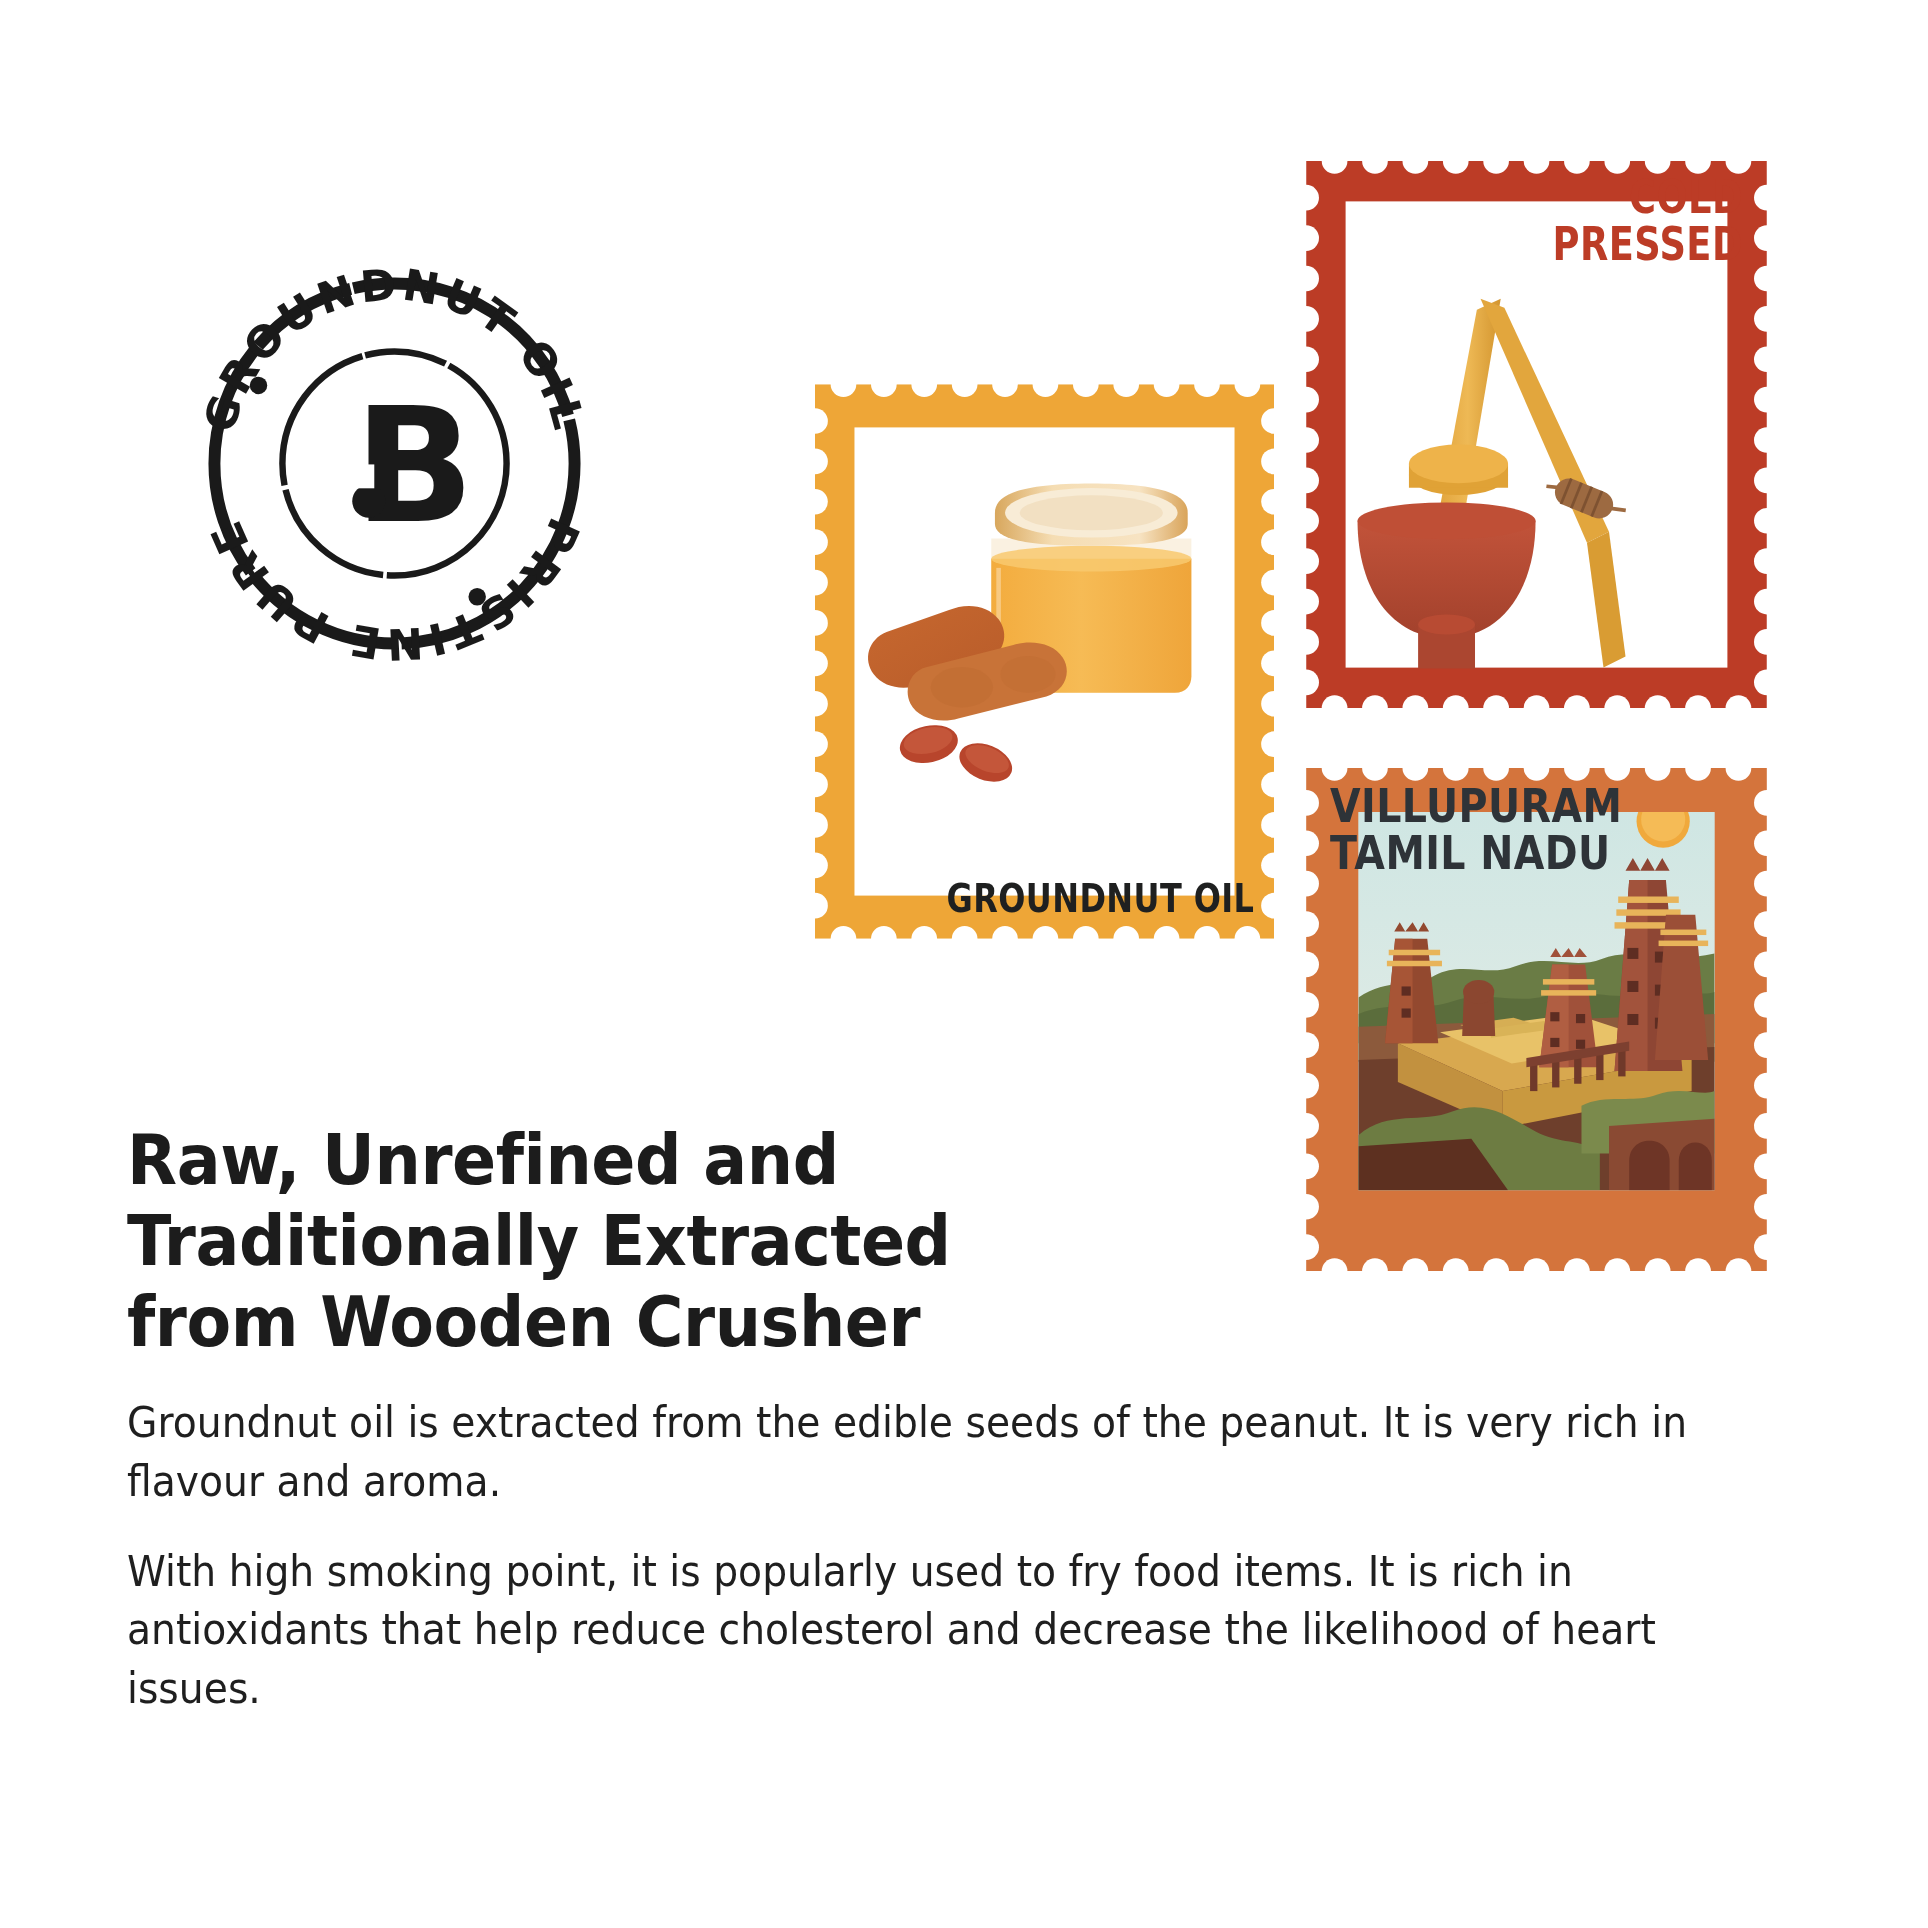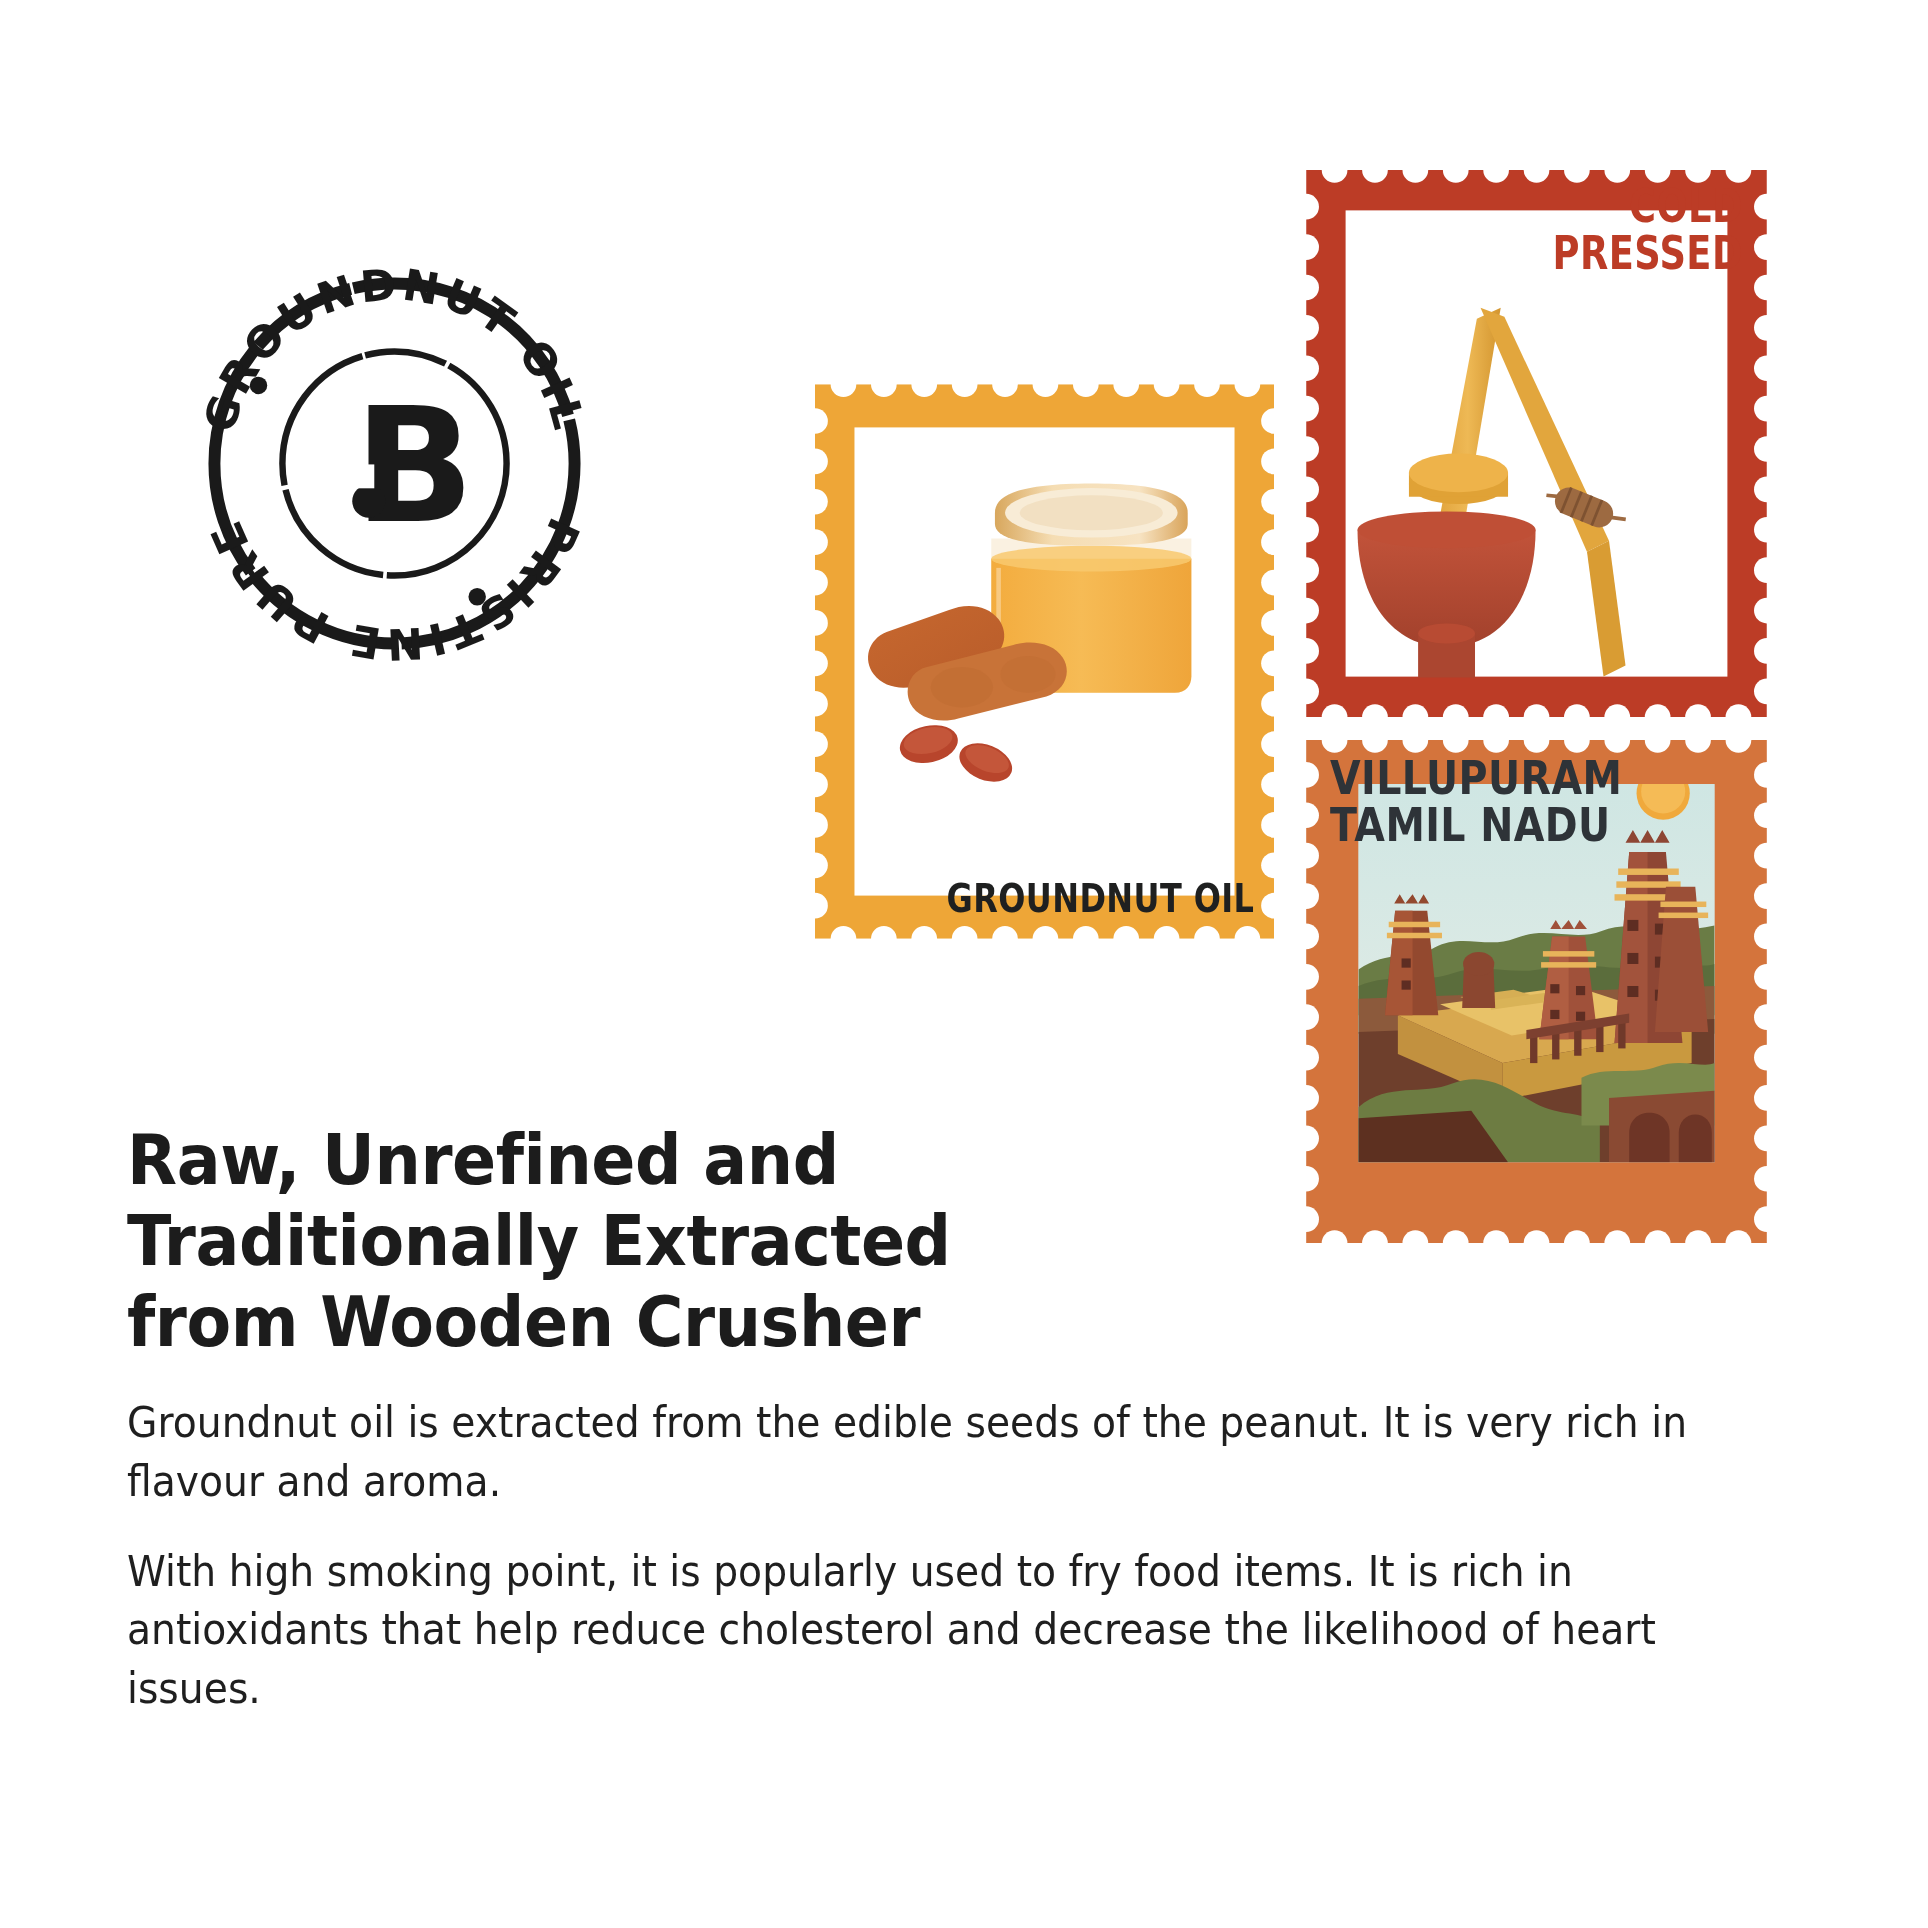--- a/index.html
+++ b/index.html
@@ -15,23 +15,23 @@
   
   .seal{position:absolute;left:174px;top:243px;width:441px;height:441px;}
   .seal svg{display:block;width:441px;height:441px;}
 
   
   .stamp{position:absolute;}
 
   
   #stamp-groundnut{left:815px;top:384px;width:459px;height:555px;}
   
-  #stamp-coldpressed{left:1306px;top:170px;width:461px;height:547px;text-decoration:underline;}
-  
-  #stamp-villupuram{left:1306px;top:740px;width:461px;height:503px;}
+  #stamp-coldpressed{left:1306px;top:161px;width:461px;height:547px;text-decoration:underline;}
+  
+  #stamp-villupuram{left:1306px;top:768px;width:461px;height:503px;}
 
   .stamp-label{
     position:absolute;
     font-family:"DejaVu Sans", sans-serif;
     font-weight:bold;
     letter-spacing:0.5px;
     line-height:1.02;
     white-space:pre-line;
   }
 

